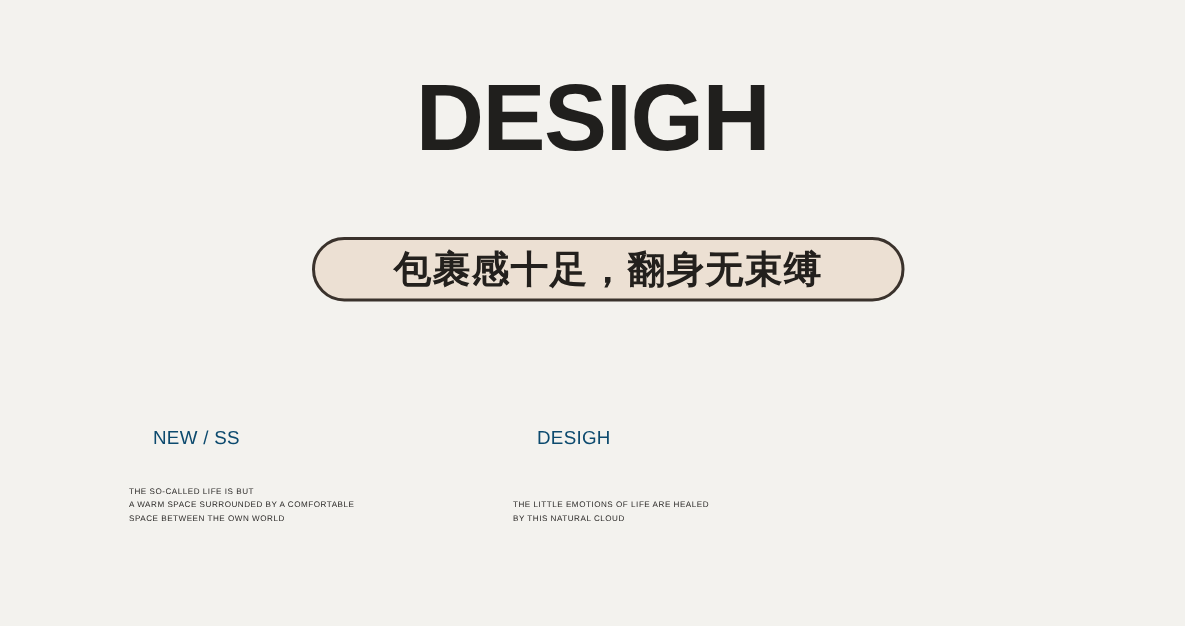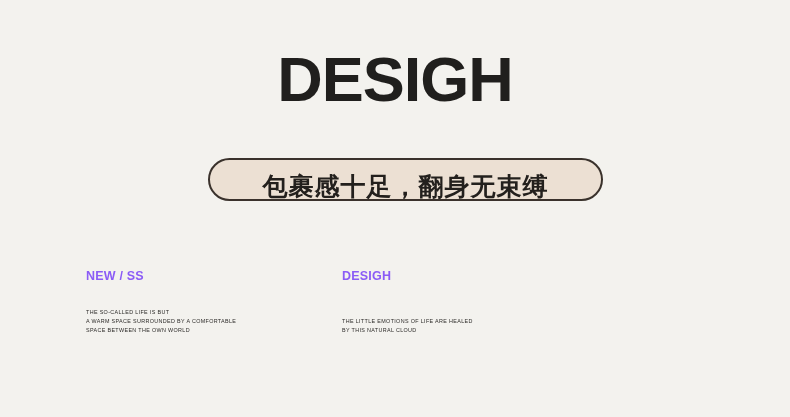--- a/index.html
+++ b/index.html
@@ -47,21 +47,21 @@
     height: 43px;
   }
   .badge {
     box-sizing: border-box;
     width: 100%;
     height: 100%;
     border: 2px solid #3a322c;
     border-radius: 24px;
     background: #ece0d3;
     display: flex;
-    align-items: flex-end;
+    align-items: center;
     justify-content: center;
   }
   .badge-text {
     font-family: "DejaVu Sans", sans-serif;
     font-size: 25px;
     font-weight: bold;
     color: #23201d;
     letter-spacing: 1px;
     line-height: 1;
     white-space: nowrap;
@@ -80,26 +80,26 @@
     top: 0;
     width: 200px;
   }
   .col-1 { left: 86px; }
   .col-2 { left: 342px; }
   .col-3 { left: 580px; }
 
   .col-head {
     font-family: "Liberation Sans", sans-serif;
     font-size: 12.5px;
-    font-weight: bold;
+    font-weight: normal;
     letter-spacing: 0.2px;
-    color: #8b5cf6;
+    color: #0c4a6e;
     line-height: 1;
     white-space: nowrap;
-    margin: 0;
+    margin: 16px;
   }
   .col-body {
     margin: 0;
     font-family: "Liberation Sans", sans-serif;
     font-size: 5.4px;
     font-weight: normal;
     letter-spacing: 0.35px;
     color: #2c2a28;
     line-height: 9px;
     white-space: nowrap;

